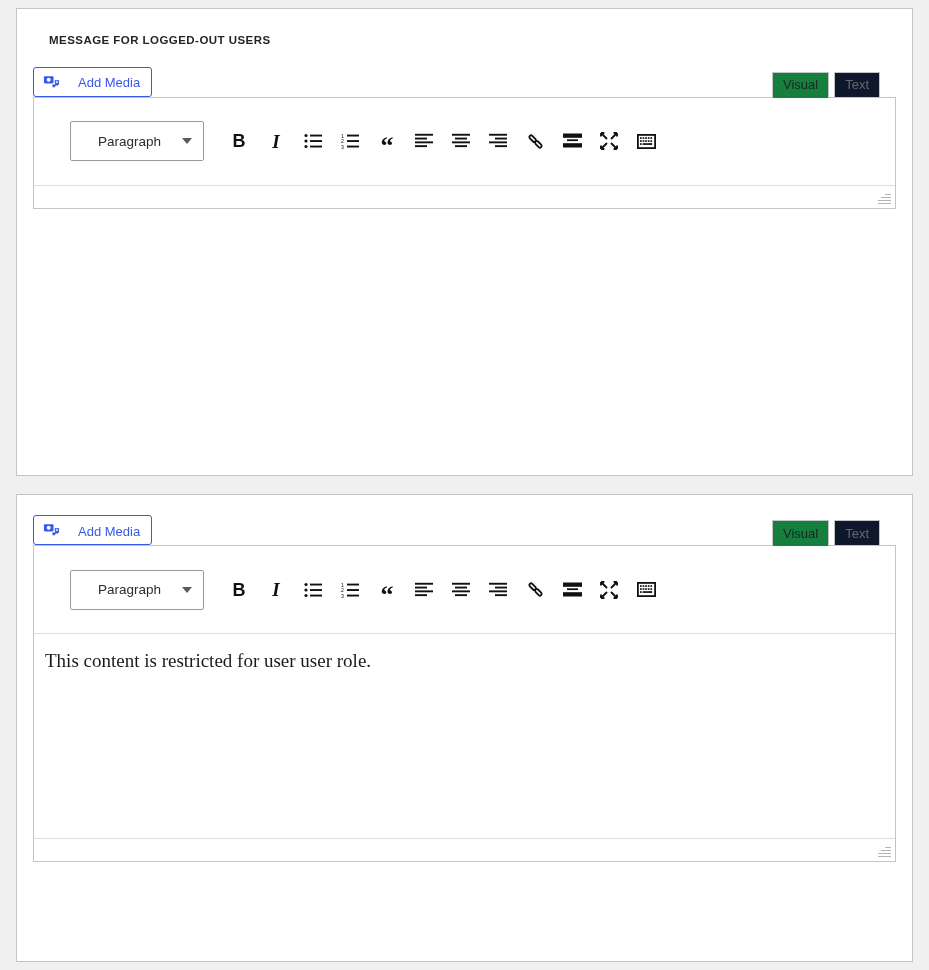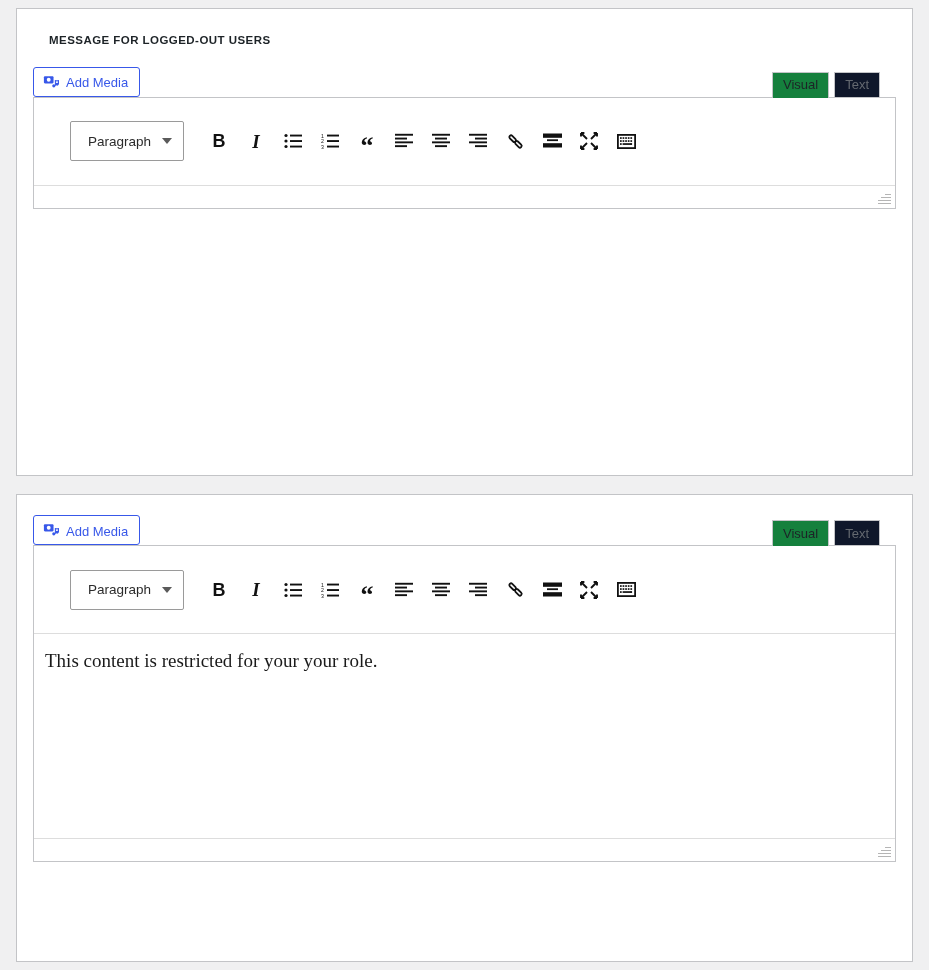--- a/index.html
+++ b/index.html
@@ -54,21 +54,21 @@
 
   
   .wp-media-buttons-row {
     position: relative;
     height: 30px;
   }
 
   .insert-media {
     display: inline-flex;
     align-items: center;
-    gap: 5px;
+    gap: 17px;
     height: 30px;
     padding: 0 11px 0 9px;
     box-sizing: border-box;
     background: #ffffff;
     border: 1px solid #3858e9;
     border-radius: 3px;
     color: #3858e9;
     font-size: 13px;
     line-height: 1;
     font-family: "Liberation Sans", sans-serif;
@@ -138,21 +138,21 @@
     align-items: center;
     gap: 0px;
     height: 100%;
   }
 
   
   .mce-styleselect {
     display: inline-flex;
     align-items: center;
     justify-content: space-between;
-    width: 114px;
+    width: 134px;
     height: 40px;
     box-sizing: border-box;
     border: 1px solid #9a9a9a;
     background: #ffffff;
     border-radius: 2px;
     padding: 0 11px 0 0;
     margin-right: 18px;
     cursor: pointer;
     font-size: 13.5px;
     color: #2b2b2b;
@@ -581,21 +581,21 @@
                     <rect x="13.4" y="9.2" width="1.7" height="1.7"></rect>
                   </g>
                 </svg>
               </span>
             </div>
 
           </div>
         </div>
 
         <div class="mce-edit-area">
-          <p class="editor-content">This content is restricted for your your role.</p>
+          <p class="editor-content">This content is restricted for user user role.</p>
         </div>
 
         <div class="mce-statusbar">
           <span class="mce-resizehandle">
             <i></i>
               <i></i>
               <i></i>
               <i></i>
           </span>
         </div>

